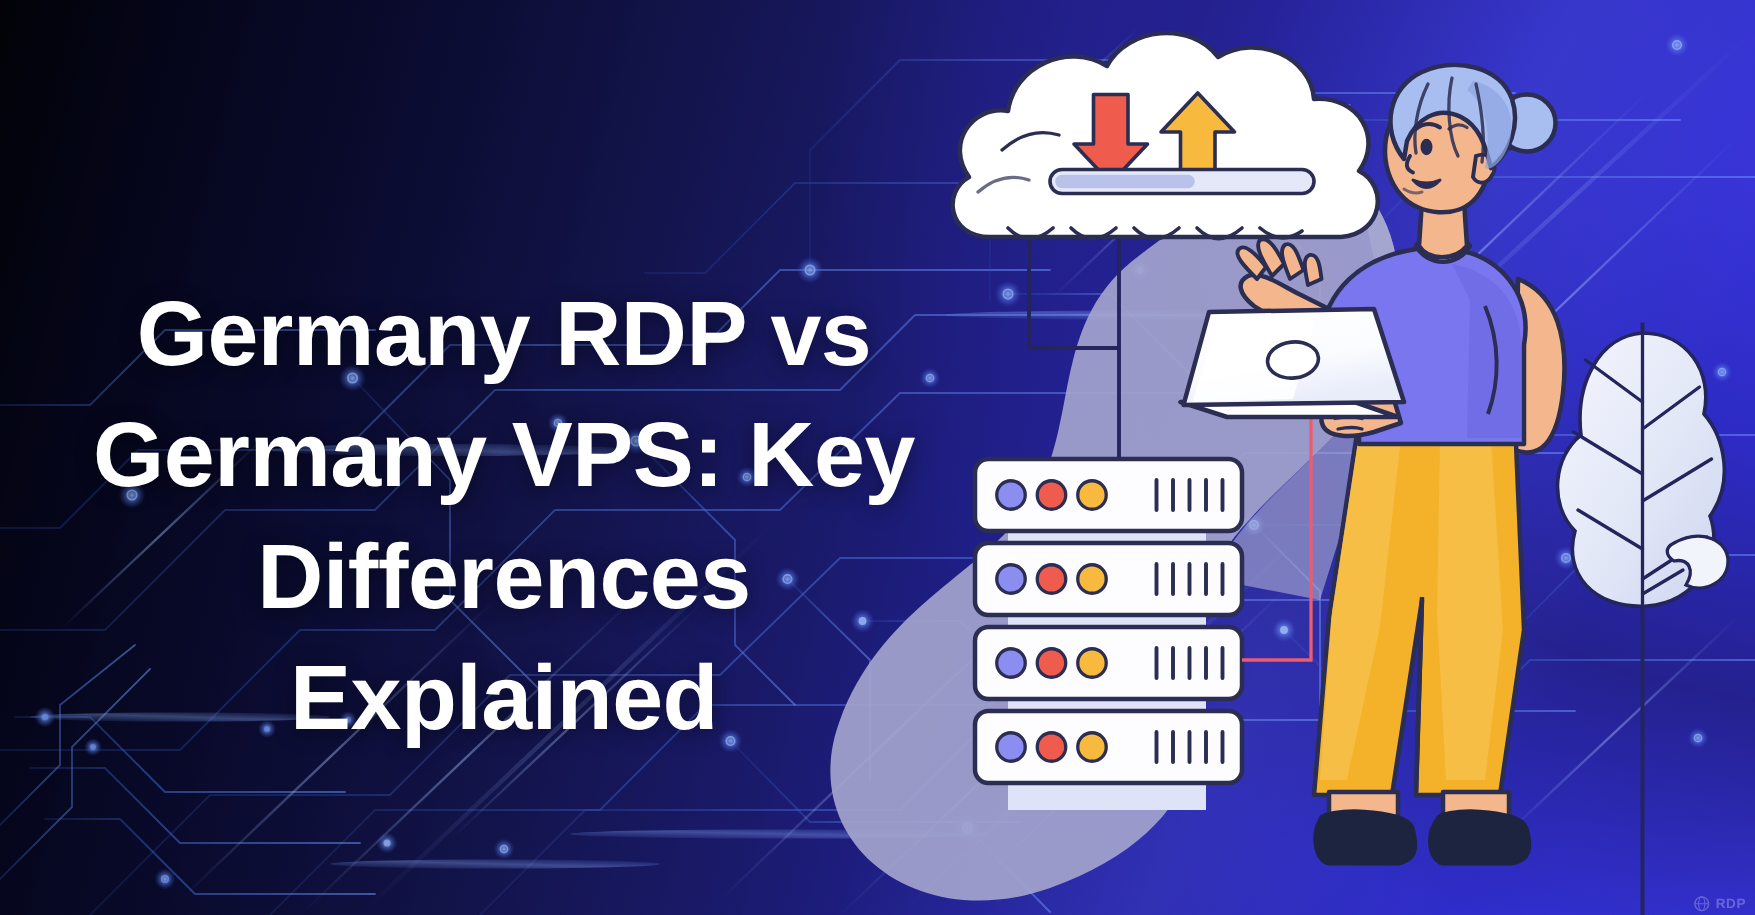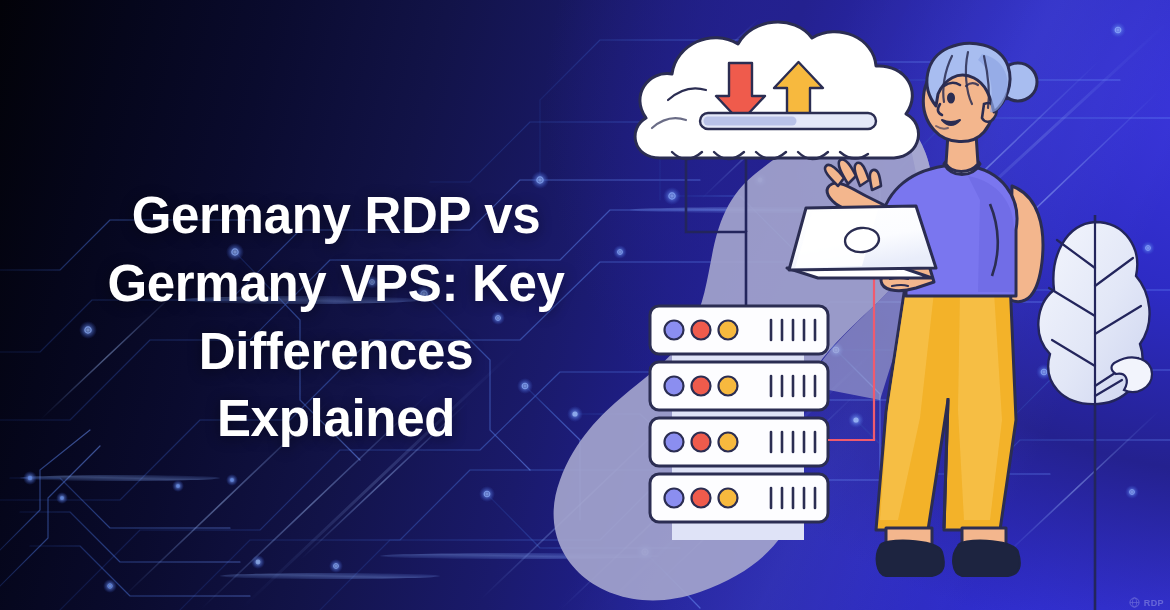--- a/index.html
+++ b/index.html
@@ -55,21 +55,21 @@
     position: absolute;
     left: 36px;
     top: 182px;
     width: 600px;
     text-align: center;
     z-index: 8;
   }
   .title {
     margin: 0;
     color: #ffffff;
-    font-size: 51px;
+    font-size: 61px;
     line-height: 1.33;
     font-weight: bold;
     letter-spacing: -0.3px;
     white-space: pre-line;
     text-shadow: 0 2px 14px rgba(0,0,0,0.45);
   }
 
   
   .art {
     position: absolute;
@@ -78,21 +78,21 @@
     z-index: 6;
   }
 
   
   .watermark {
     position: absolute;
     right: 6px;
     bottom: 2px;
     z-index: 12;
     display: flex;
-    align-items: center;
+    align-items: flex-start;
     gap: 4px;
     opacity: 0.30;
   }
   .wm-text {
     color: #dfe4ff;
     font-size: 9px;
     font-weight: bold;
     letter-spacing: 0.4px;
   }
 </style>

